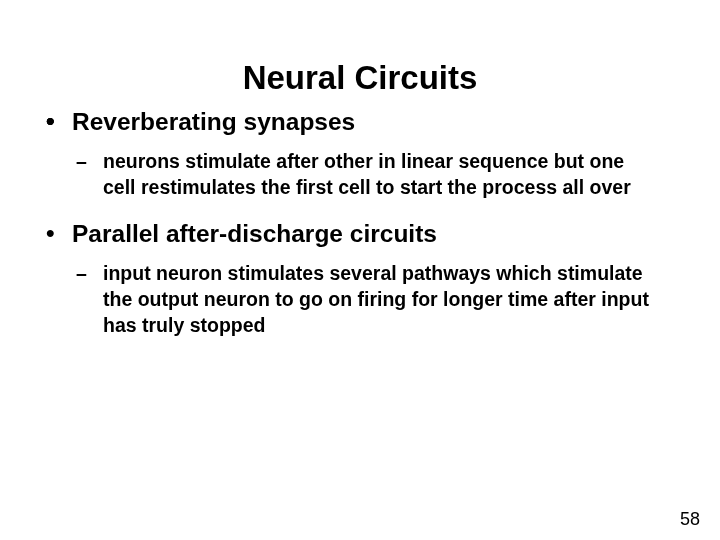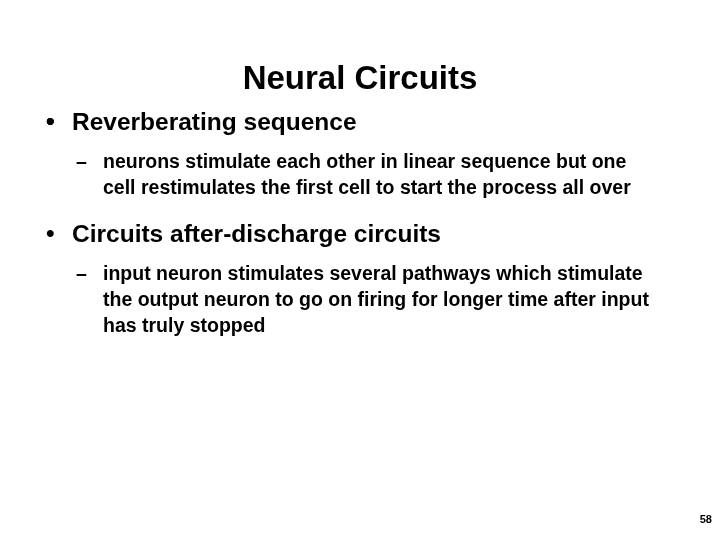--- a/index.html
+++ b/index.html
@@ -83,24 +83,24 @@
     line-height: 26px;
     font-weight: bold;
   }
 
   .gap-after-sub {
     height: 16px;
   }
 
   .slide-number {
     position: absolute;
-    right: 8px;
+    right: 20px;
     bottom: 13px;
-    font-size: 11px;
-    font-weight: bold;
+    font-size: 18px;
+    font-weight: normal;
     line-height: 16px;
   }
 </style>
 </head>
 <body>
 
 <div class="slide">
 
   <h1 class="slide-title">Neural Circuits</h1>
 
@@ -109,35 +109,35 @@
     <div class="bullet-l1">
       <span class="marker">•</span>
     </div>
 
     <div class="bullet-l1">
       <span class="marker">•</span>
     </div>
 
     <div class="bullet-l1">
       <span class="marker">•</span>
-      <span>Reverberating sequence</span>
+      <span>Reverberating synapses</span>
     </div>
 
     <div class="sub-group">
       <div class="bullet-l2">
         <span class="marker">–</span>
-        <span>neurons stimulate each other in linear sequence but one cell restimulates the first cell to start the process all over</span>
+        <span>neurons stimulate after other in linear sequence but one cell restimulates the first cell to start the process all over</span>
       </div>
     </div>
 
     <div class="gap-after-sub"></div>
 
     <div class="bullet-l1">
       <span class="marker">•</span>
-      <span>Circuits after-discharge circuits</span>
+      <span>Parallel after-discharge circuits</span>
     </div>
 
     <div class="sub-group">
       <div class="bullet-l2">
         <span class="marker">–</span>
         <span>input neuron stimulates several pathways which stimulate the output neuron to go on firing for longer time after input has truly stopped</span>
       </div>
     </div>
 
   </div>

